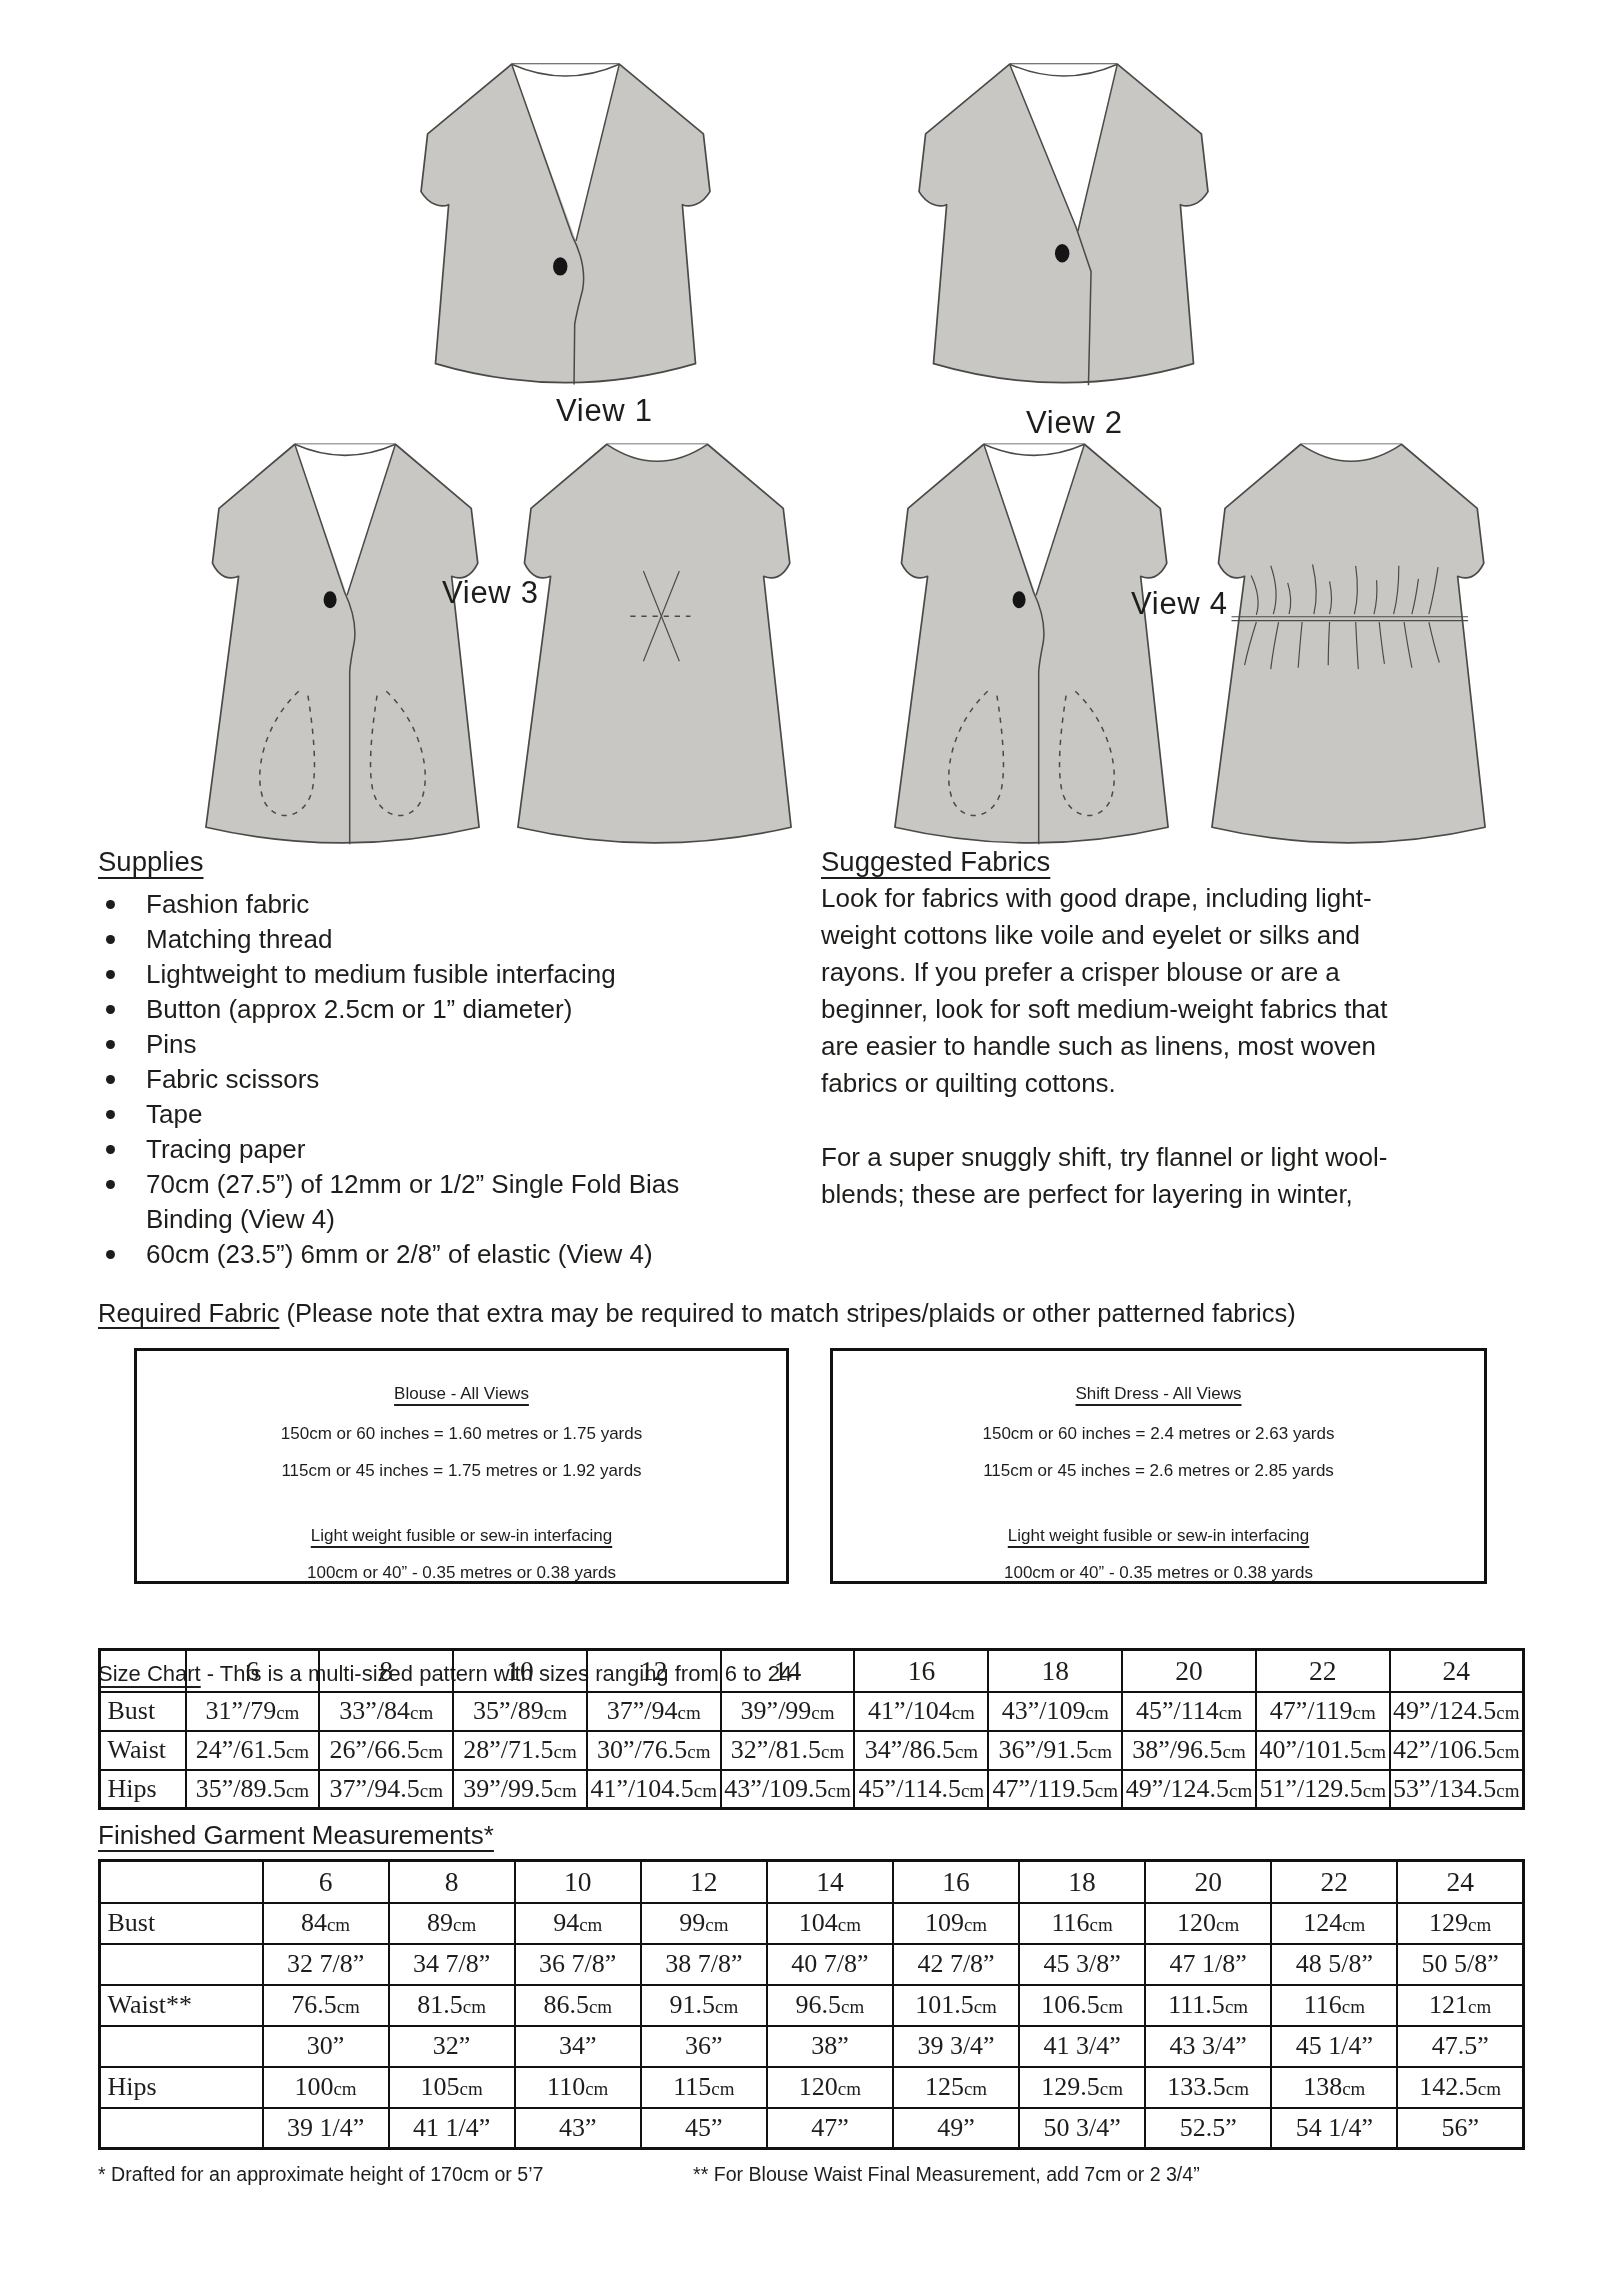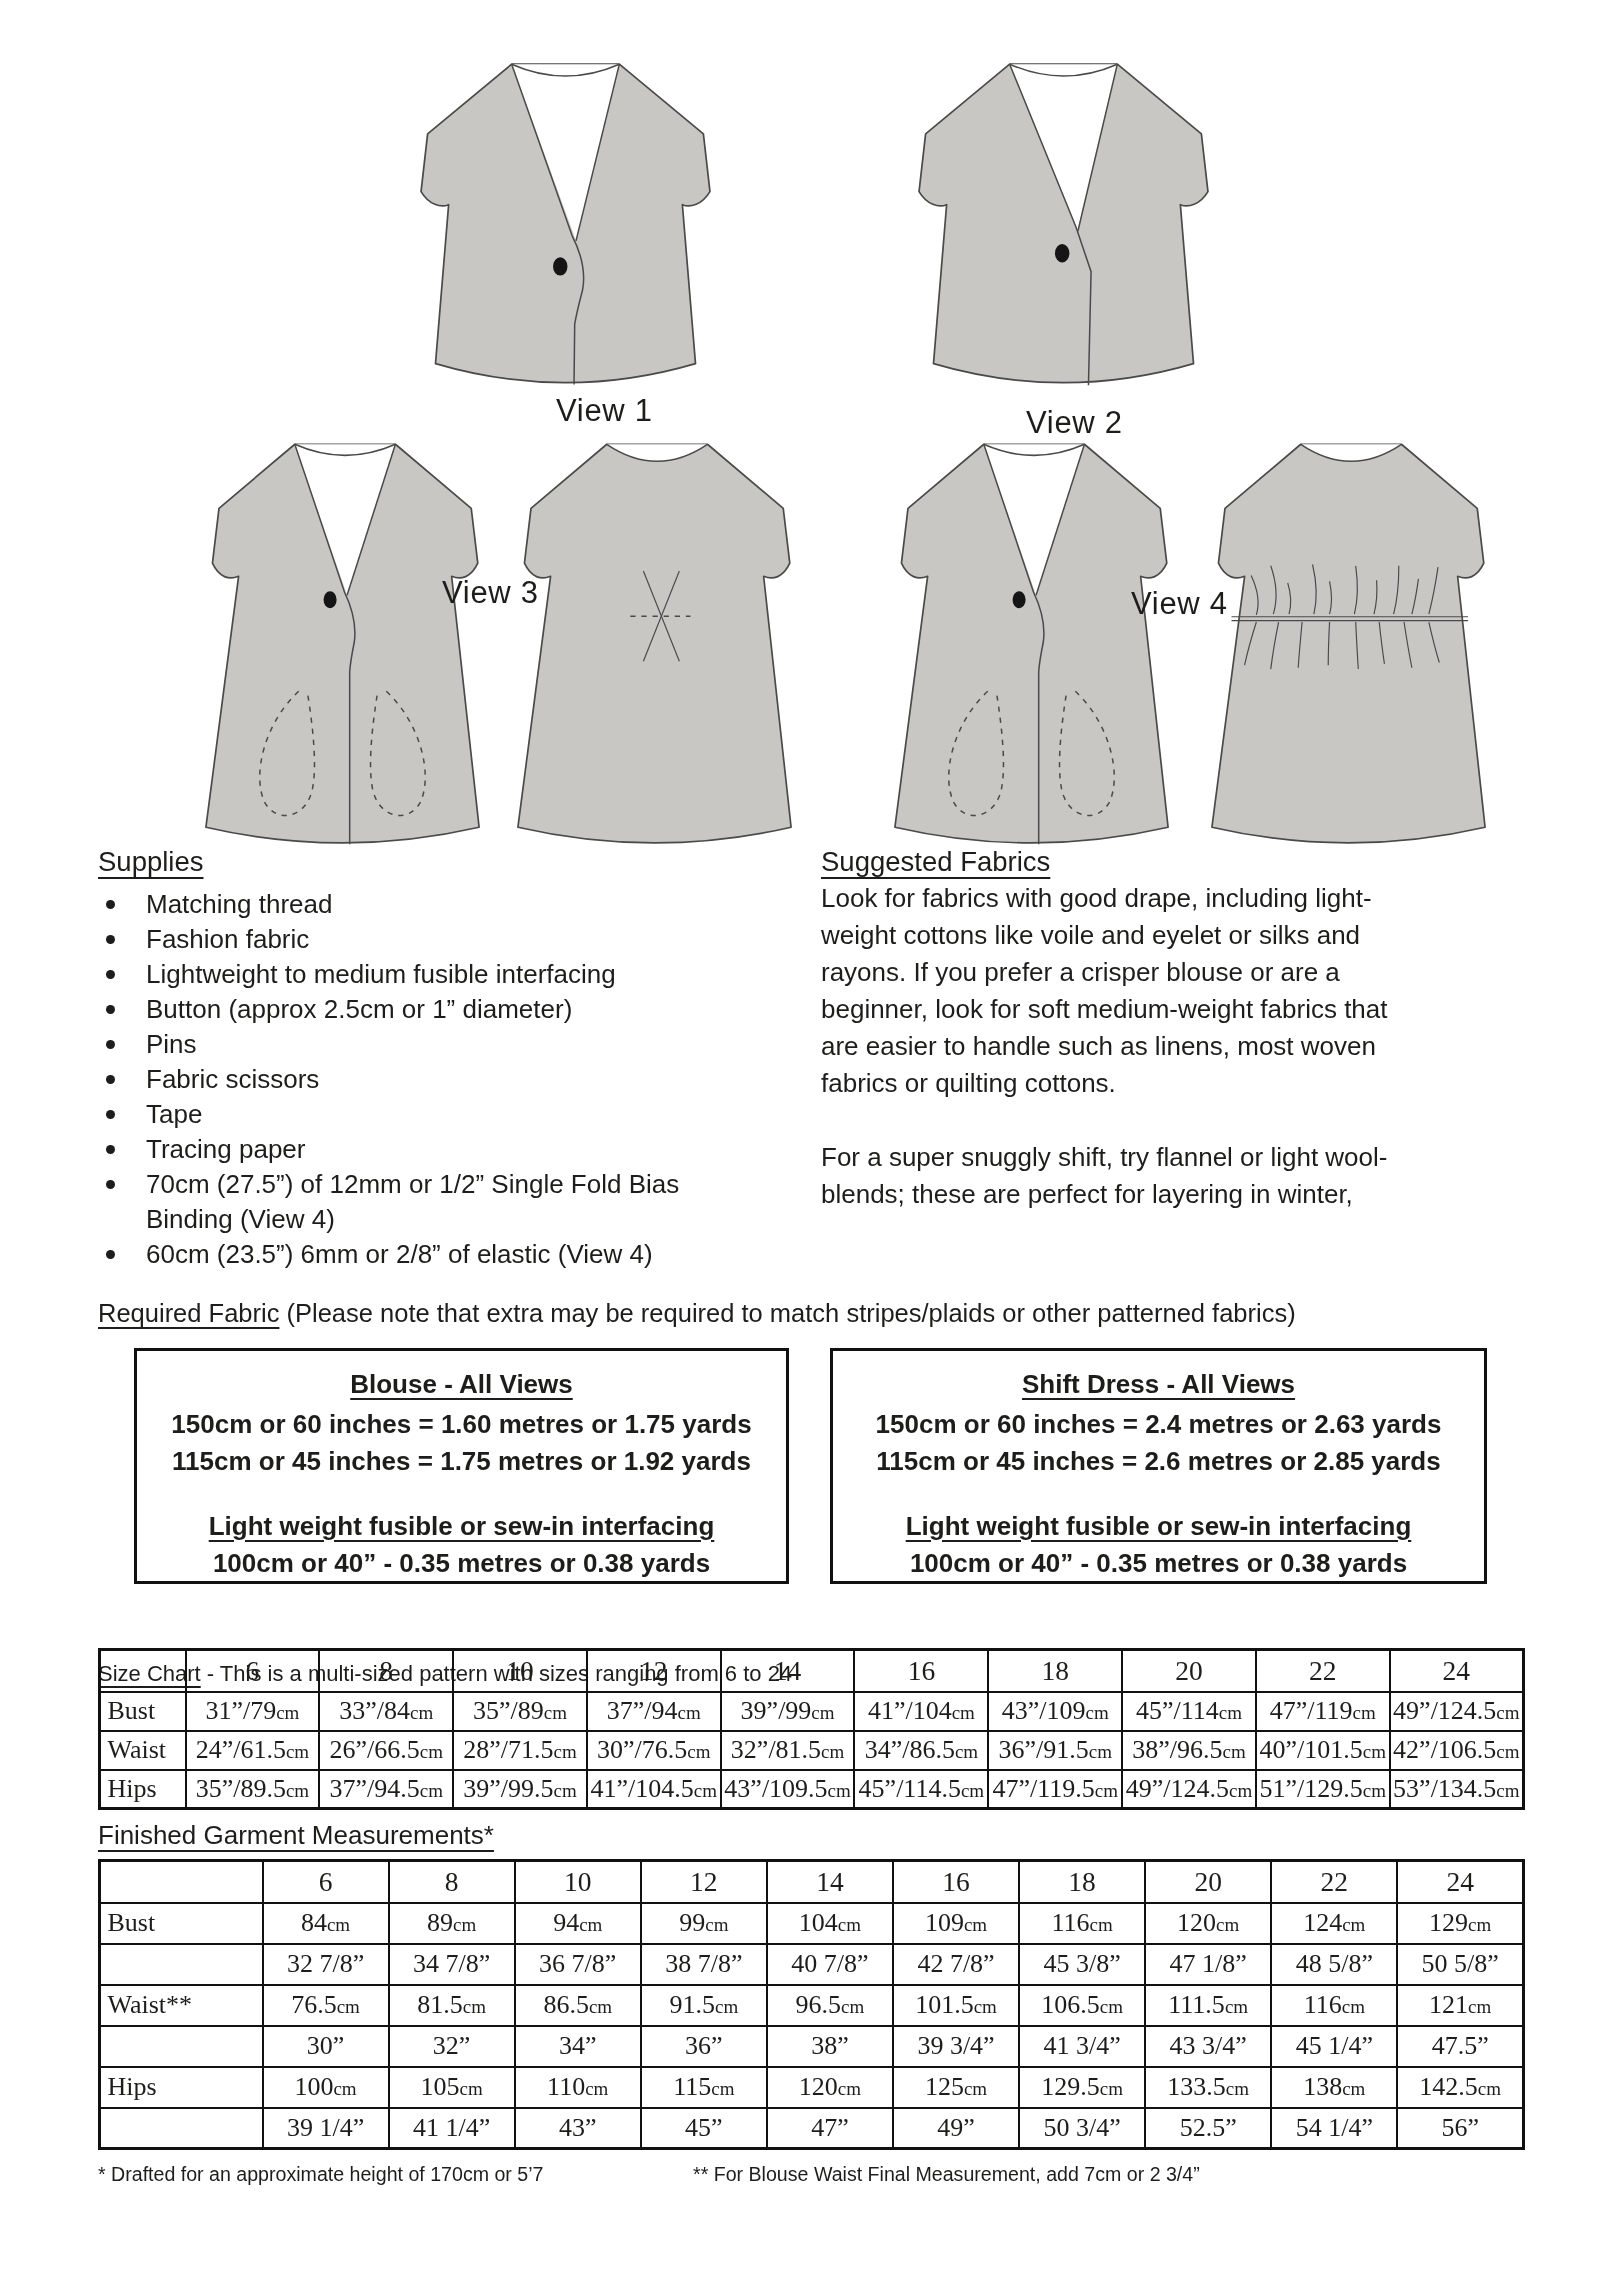--- a/index.html
+++ b/index.html
@@ -27,21 +27,21 @@
   .body-text{font-size:26px;line-height:37px;}
   .pre{white-space:pre-line;}
   .para{margin:0 0 37px 0;}
   .para:last-child{margin-bottom:0;}
   ul.bullets{list-style:none;margin:9.2px 0 0 0;padding:0;}
   ul.bullets li{position:relative;padding-left:48px;font-size:26px;line-height:35px;white-space:pre-line;}
   ul.bullets li::before{content:"";position:absolute;left:7.9px;top:12.4px;width:9.2px;height:9.2px;border-radius:50%;background:var(--ink);}
   .req-line{font-size:25.5px;white-space:nowrap;}
   .req-line .lbl{text-decoration:underline;text-decoration-thickness:2px;text-underline-offset:5.2px;}
   
-  .fbox{border:3.3px solid var(--rule);text-align:center;font-size:26px;line-height:37px;box-sizing:border-box;padding-top:15px;font-weight:bold;}
+  .fbox{border:3.3px solid var(--rule);text-align:center;font-size:17px;line-height:37px;box-sizing:border-box;padding-top:24px;}
   .fbox .title{text-decoration:underline;text-decoration-thickness:2px;text-underline-offset:5.2px;margin-bottom:2.6px;}
   .fbox .interfacing-title{text-decoration:underline;text-decoration-thickness:2px;text-underline-offset:5.2px;margin-top:28px;}
   
   table.meas{border-collapse:collapse;table-layout:fixed;width:1427px;
     font-family:"Liberation Serif",serif;font-size:26px;border:3.9px solid var(--rule);}
   table.meas th,table.meas td{border:2.6px solid var(--rule);text-align:center;font-weight:normal;
     padding:0;overflow:hidden;white-space:nowrap;}
   table.meas th.lbl{text-align:left;padding-left:6.5px;}
   table.meas .cm{font-size:19px;}
   #size-table tr{height:39px;}
@@ -134,22 +134,22 @@
       <path class="gline-thin" d="M 226,286 q 2,42 4,72"></path>
       <path class="gline-thin" d="M 262,286 q 4,38 8,64"></path>
       <path class="gline-thin" d="M 300,286 q 6,40 12,70"></path>
       <path class="gline-thin" d="M 338,286 q 8,36 16,62"></path>
     </g>
   </svg>
 
   <div class="abs" style="left:98px;top:846px;width:694px;">
     <div class="h-underline">Supplies</div>
     <ul class="bullets">
+        <li>Fashion fabric</li>
         <li>Matching thread</li>
-        <li>Fashion fabric</li>
         <li>Lightweight to medium fusible interfacing</li>
         <li>Button (approx 2.5cm or 1” diameter)</li>
         <li>Pins</li>
         <li>Fabric scissors</li>
         <li>Tape</li>
         <li>Tracing paper</li>
         <li>70cm (27.5”) of 12mm or 1/2” Single Fold Bias
 Binding (View 4)</li>
         <li>60cm (23.5”) 6mm or 2/8” of elastic (View 4)</li>
       </ul>

